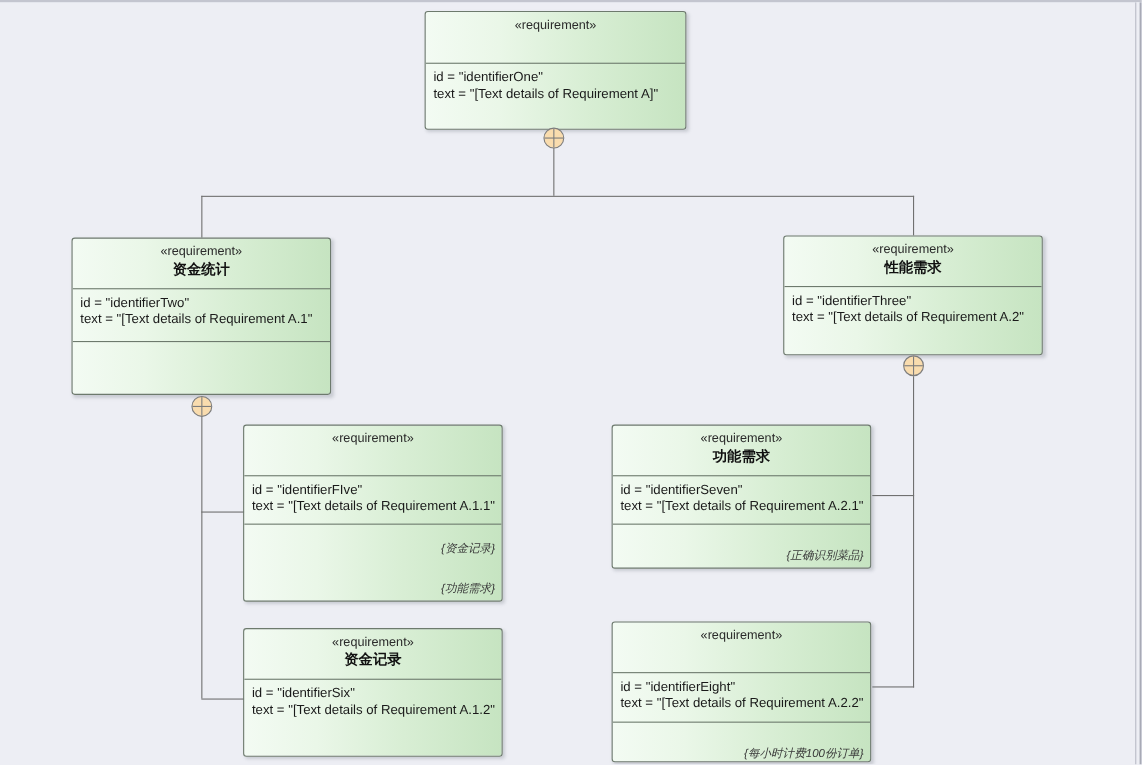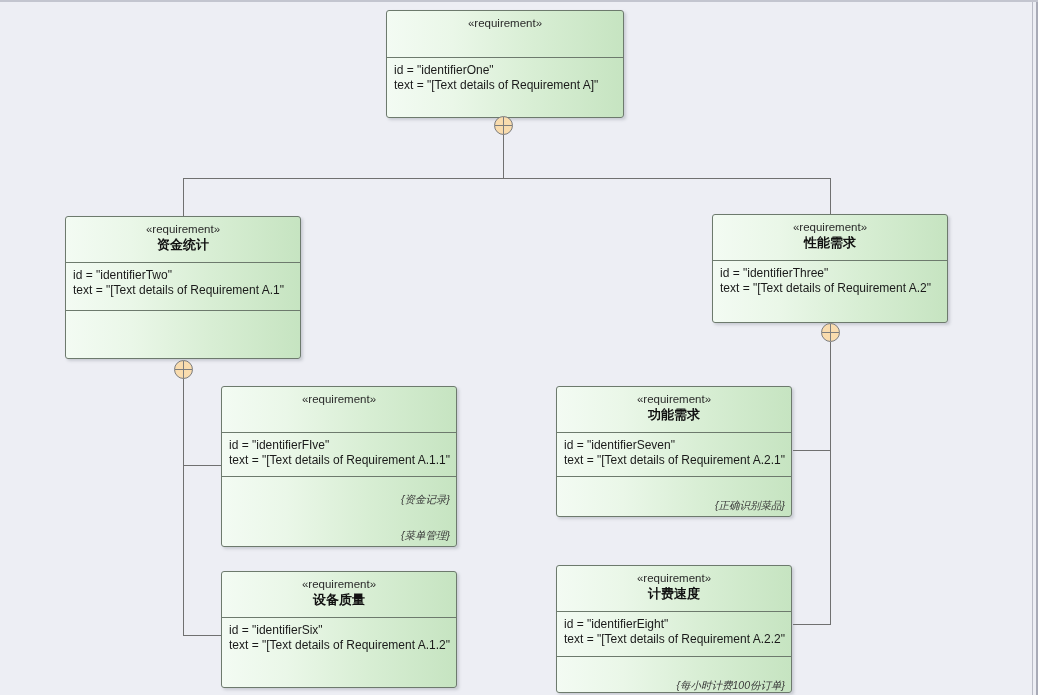--- a/index.html
+++ b/index.html
@@ -197,28 +197,28 @@
   <div class="node" style="left:221px; top:384px; width:236px; height:161px;">
     <div class="compartment head" style="height:45px;">
       <div class="stereotype">«requirement»</div>
     </div>
     <div class="compartment attrs" style="height:44px;">
       <div class="attr-line">id = "identifierFIve"</div>
       <div class="attr-line">text = "[Text details of Requirement A.1.1"</div>
     </div>
     <div class="compartment constraints" style="height:72px;gap:23px;">
       <div class="constraint-line">{资金记录}</div>
-      <div class="constraint-line">{菜单管理}</div>
+      <div class="constraint-line">{功能需求}</div>
     </div>
   </div>
 
   <div class="node" style="left:221px; top:569px; width:236px; height:117px;">
     <div class="compartment head" style="height:45px;">
       <div class="stereotype">«requirement»</div>
-      <div class="nodename">设备质量</div>
+      <div class="nodename">资金记录</div>
     </div>
     <div class="compartment attrs" style="height:72px;">
       <div class="attr-line">id = "identifierSix"</div>
       <div class="attr-line">text = "[Text details of Requirement A.1.2"</div>
     </div>
   </div>
 
   <div class="node" style="left:556px; top:384px; width:236px; height:131px;">
     <div class="compartment head" style="height:45px;">
       <div class="stereotype">«requirement»</div>
@@ -229,21 +229,20 @@
       <div class="attr-line">text = "[Text details of Requirement A.2.1"</div>
     </div>
     <div class="compartment constraints" style="height:42px;">
       <div class="constraint-line">{正确识别菜品}</div>
     </div>
   </div>
 
   <div class="node" style="left:556px; top:563px; width:236px; height:128px;">
     <div class="compartment head" style="height:45px;">
       <div class="stereotype">«requirement»</div>
-      <div class="nodename">计费速度</div>
     </div>
     <div class="compartment attrs" style="height:45px;">
       <div class="attr-line">id = "identifierEight"</div>
       <div class="attr-line">text = "[Text details of Requirement A.2.2"</div>
     </div>
     <div class="compartment constraints" style="height:42px;">
       <div class="constraint-line">{每小时计费100份订单}</div>
     </div>
   </div>
 

